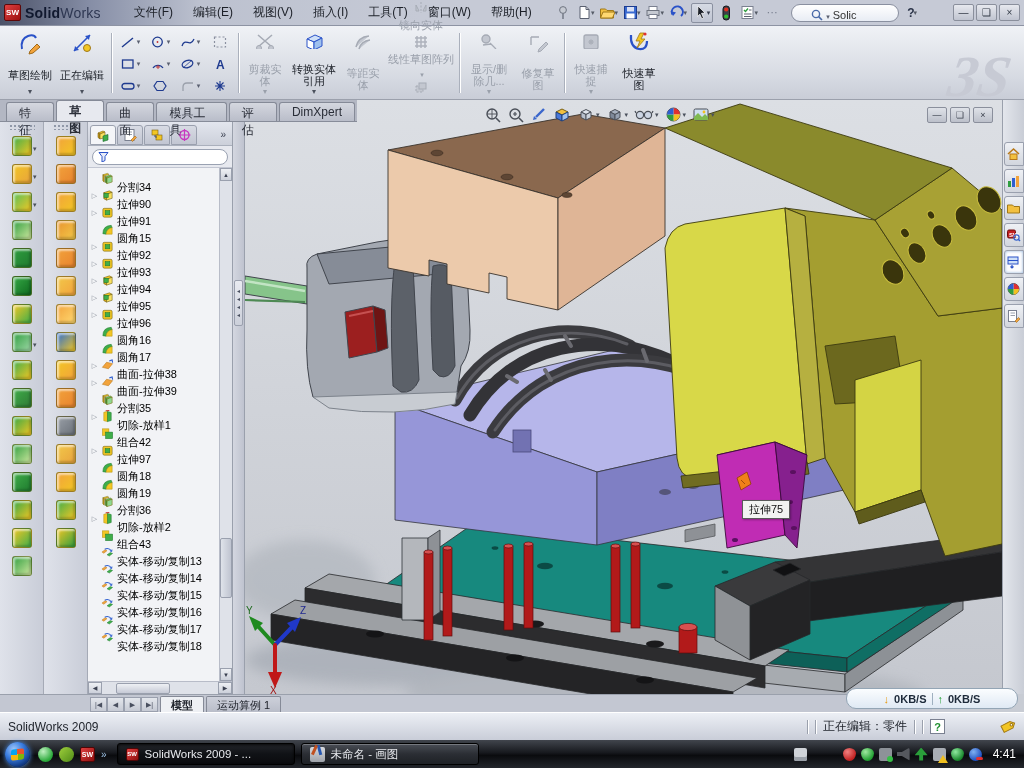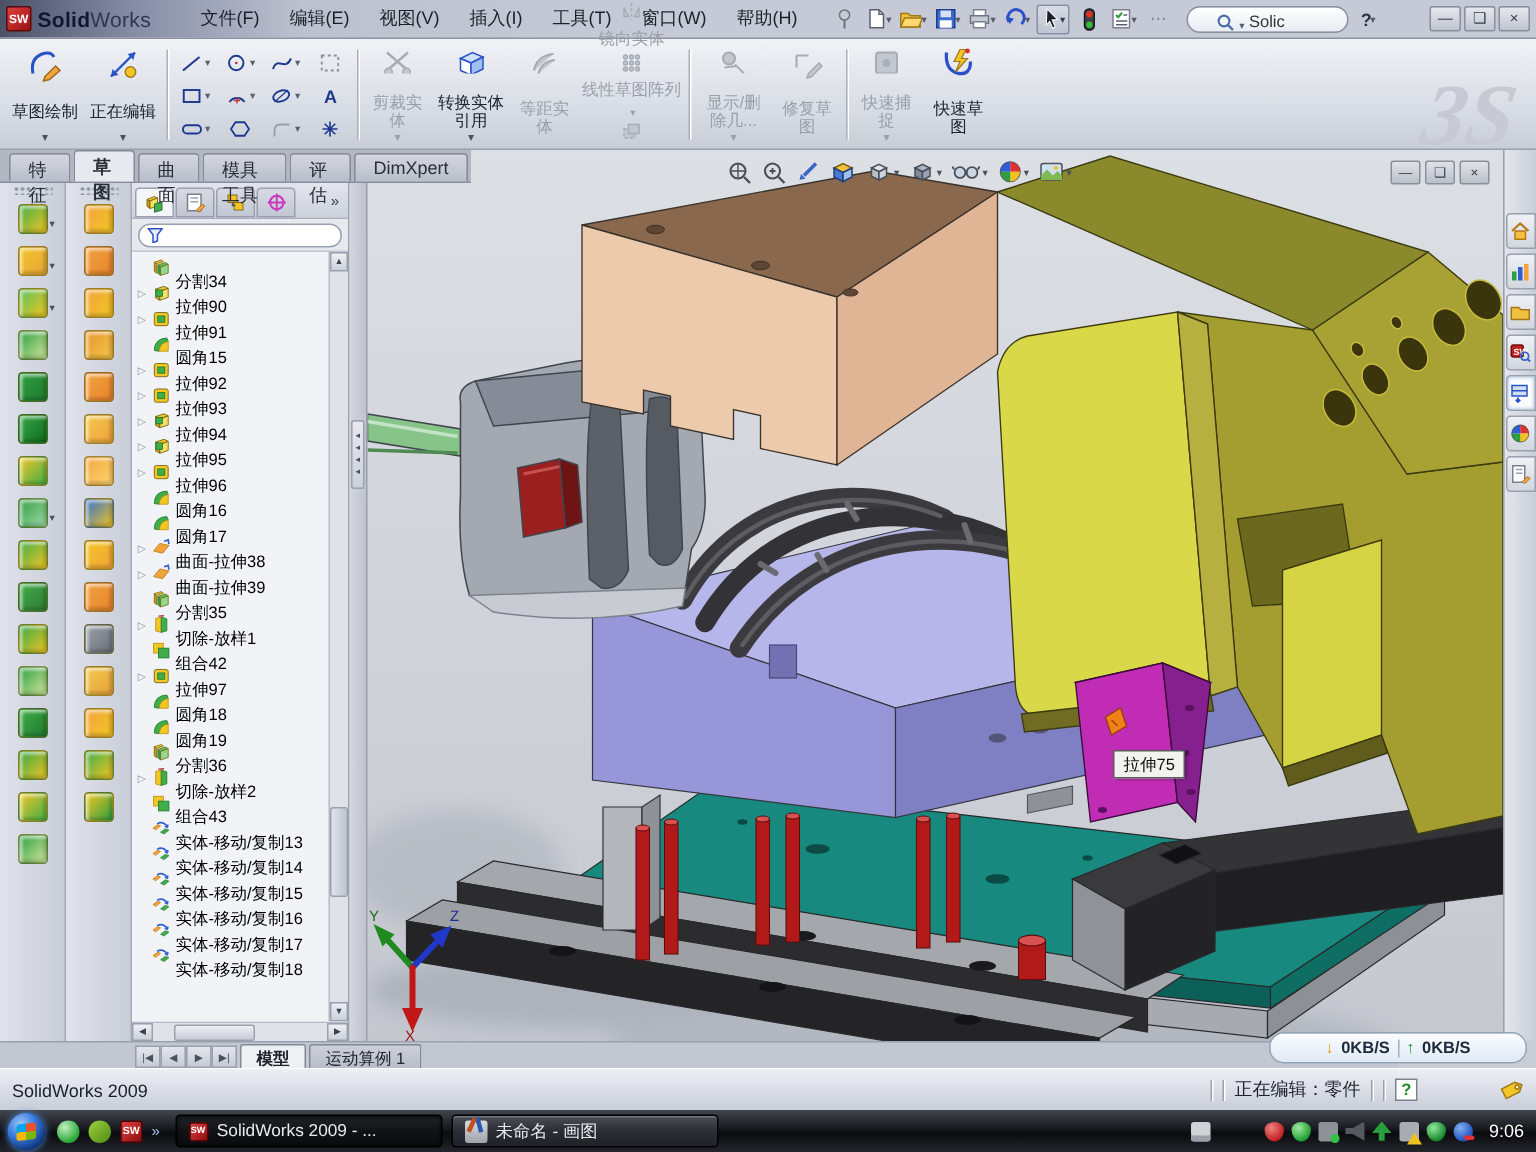--- a/index.html
+++ b/index.html
@@ -41,21 +41,21 @@
   .sk-grid { display:grid; grid-template-columns:repeat(4,30px); grid-template-rows:repeat(3,22px); align-items:center; justify-items:center; padding-top:2px; }
   .sk-cell { display:flex; align-items:center; gap:1px; }
   .sk-cell .dd { font-size:7px; color:#5a6070; }
   .cm-col { display:flex; flex-direction:column; justify-content:center; gap:2px; padding:0 2px; }
   .cm-row { display:flex; align-items:center; gap:4px; font-size:11px; }
   .cm-row .dd { font-size:7px; color:#9aa0ab; margin-left:2px; }
   .ds-logo { position:absolute; right:14px; top:22px; font-size:58px; font-style:italic; color:#c7cad4;
      transform:skewX(-10deg); font-family:"Liberation Serif","DejaVu Serif",serif; font-weight:bold; line-height:58px; }
 
   
-  .tabrow { position:absolute; top:100px; left:0; width:314px; height:22px; background:#b3b7c3; z-index:6;
+  .tabrow { position:absolute; top:100px; left:0; width:357px; height:22px; background:#b3b7c3; z-index:6;
      display:flex; align-items:flex-end; padding-left:6px; border-bottom:1px solid #878c99; }
   .cm-tab { height:19px; padding:2px 12px 0 12px; margin-right:2px; font-size:12px; color:#2a2e38;
      border:1px solid #858a97; border-bottom:none; border-radius:3px 3px 0 0; background:linear-gradient(#d4d7df,#b9bdc9); }
   .cm-tab.active { background:#e7e9ef; font-weight:bold; height:21px; }
 
   
   .main { position:absolute; top:122px; left:0; width:245px; height:572px; display:flex; z-index:5; }
   .ltb-col { width:44px; background:linear-gradient(90deg,#dfe2ea,#c9cdd8); border-right:1px solid #a5aab6; display:flex; flex-direction:column; align-items:center; padding-top:2px; }
   .grip { width:26px; height:6px; margin-bottom:2px;
      background:radial-gradient(circle,#9098a8 1px,transparent 1.3px); background-size:4px 4px; }
@@ -1371,17 +1371,17 @@
       <span class="tray-ic ic-kb"></span>
       <span style="width:26px;"></span>
       <span class="tray-ic ic-shield-red"></span>
       <span class="tray-ic ic-shield-green"></span>
       <span class="tray-ic ic-gray-check"></span>
       <span class="tray-ic ic-speaker"></span>
       <span class="tray-ic ic-green-up"></span>
       <span class="tray-ic ic-net-warn"></span>
       <span class="tray-ic ic-shield-plus"></span>
       <span class="tray-ic ic-blue-red"></span>
-      <span class="clock">9:06</span>
+      <span class="clock">4:41</span>
     </div>
   </div>
 
 </div>
 
 </body></html>

